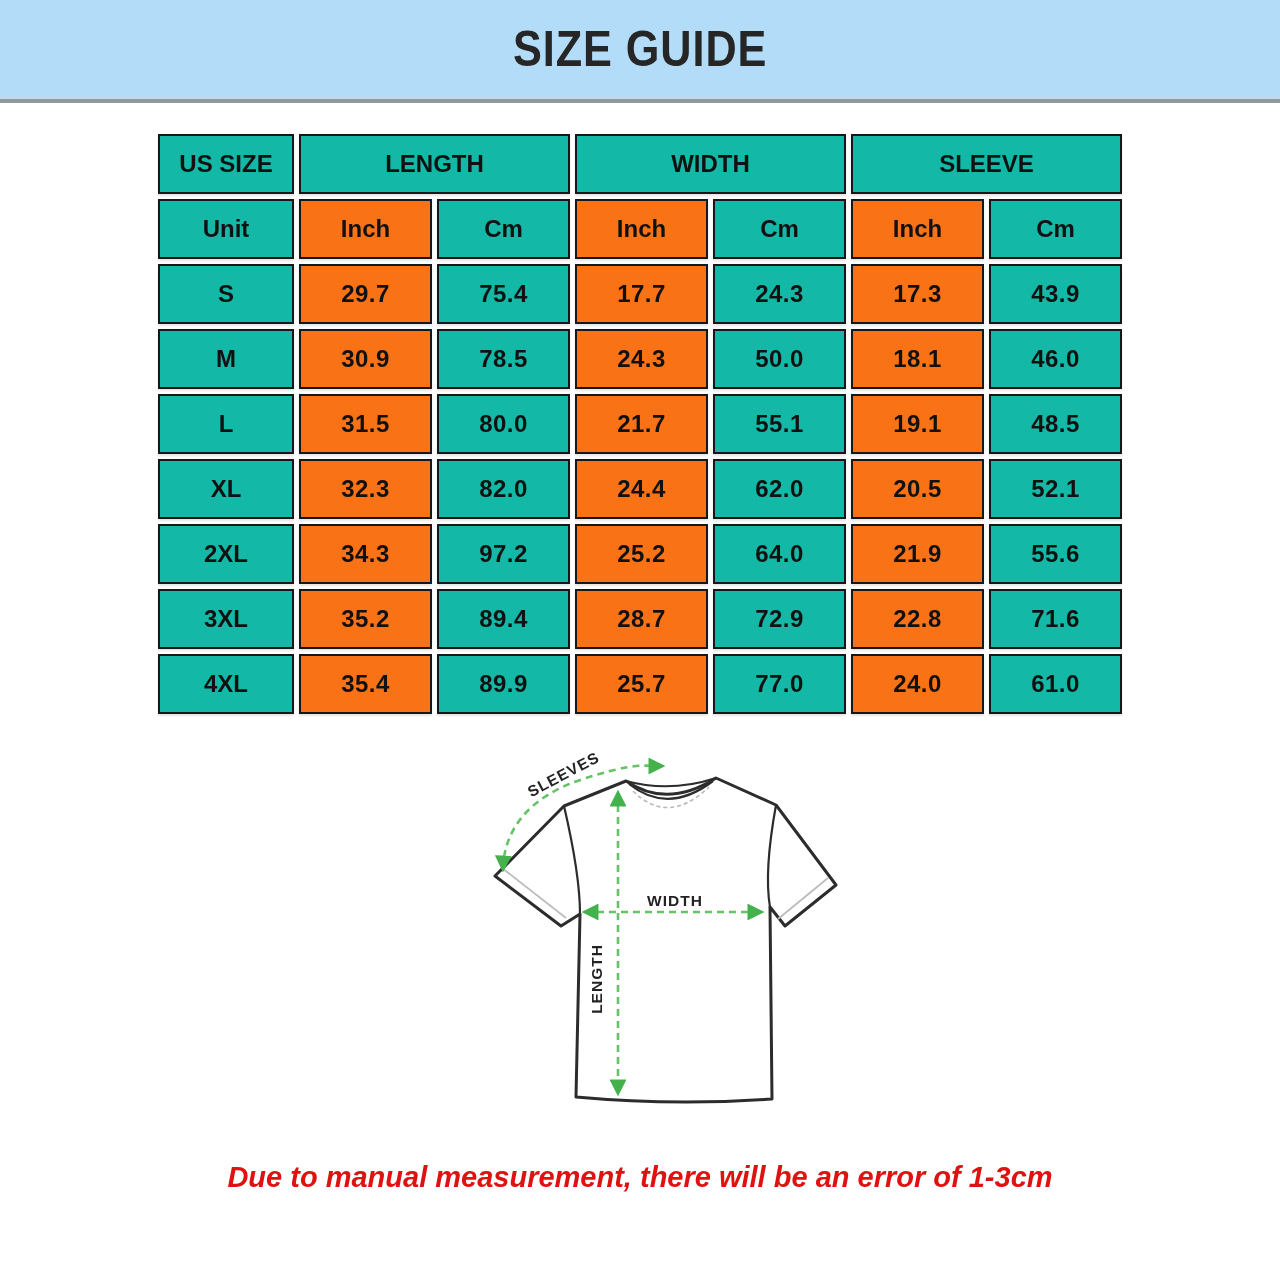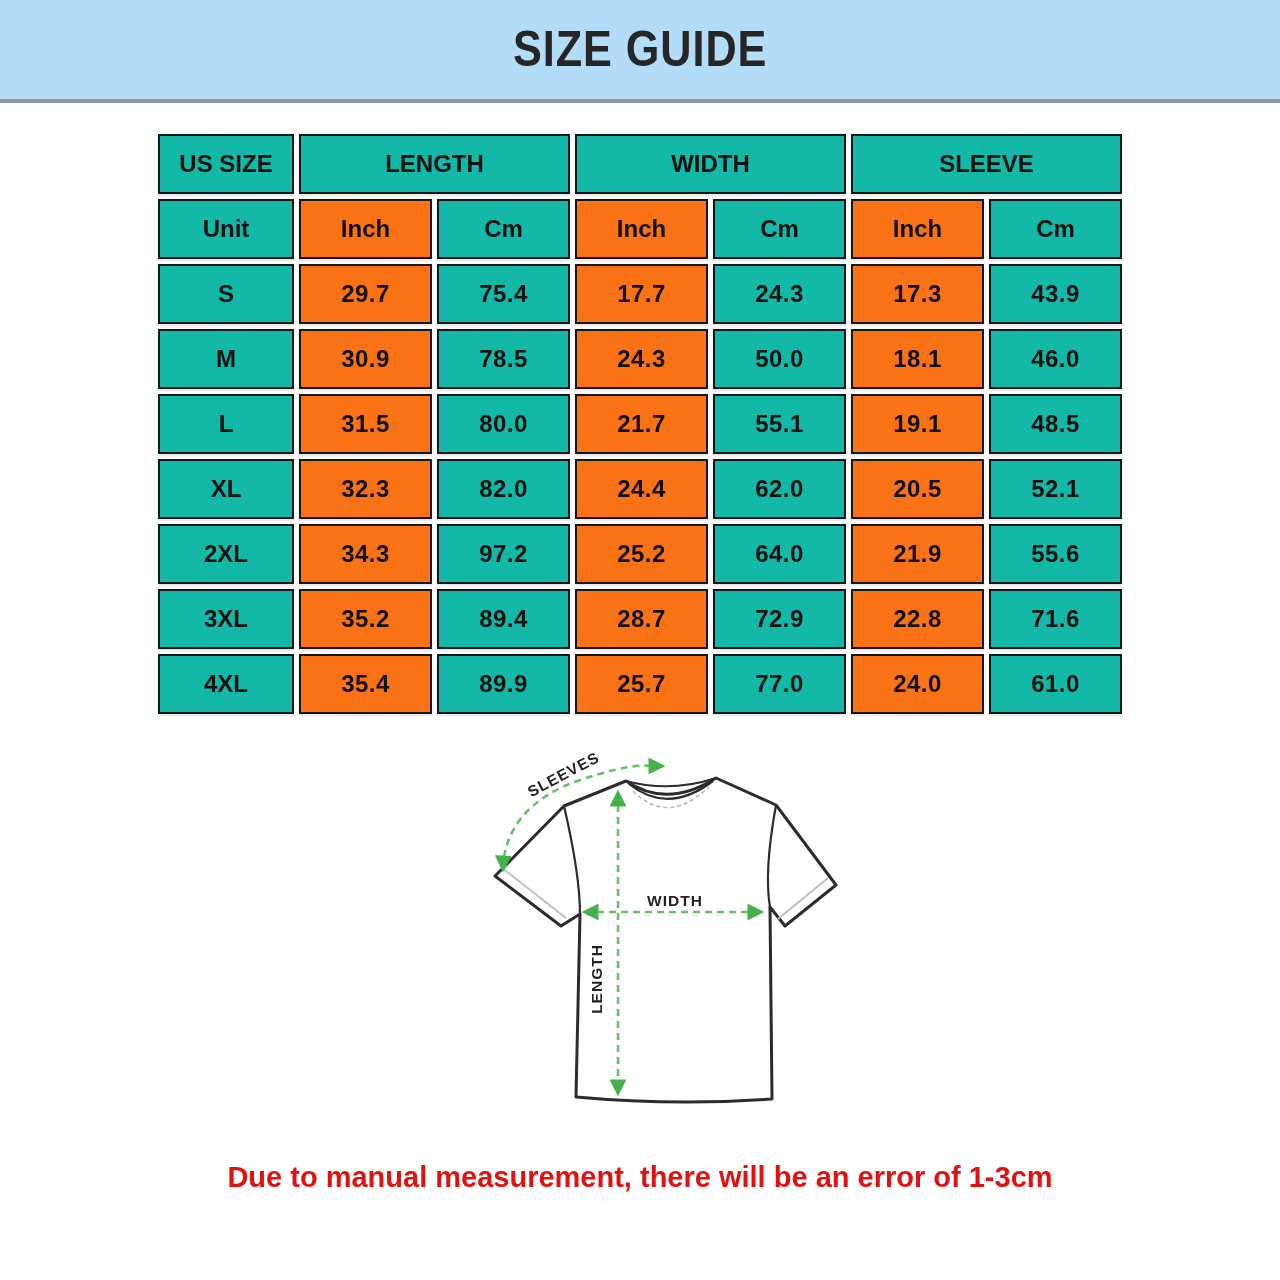--- a/index.html
+++ b/index.html
@@ -61,20 +61,21 @@
     letter-spacing: 1px;
   }
 
   
   .disclaimer {
     margin-top: 10px;
     text-align: center;
     font-size: 29px;
     font-weight: 700;
     color: #e01111;
+    font-style: italic;
   }
 </style>
 </head>
 <body>
 
 <div class="banner">
   <h1 class="banner-title">SIZE GUIDE</h1>
 </div>
 <div class="banner-edge"></div>
 

